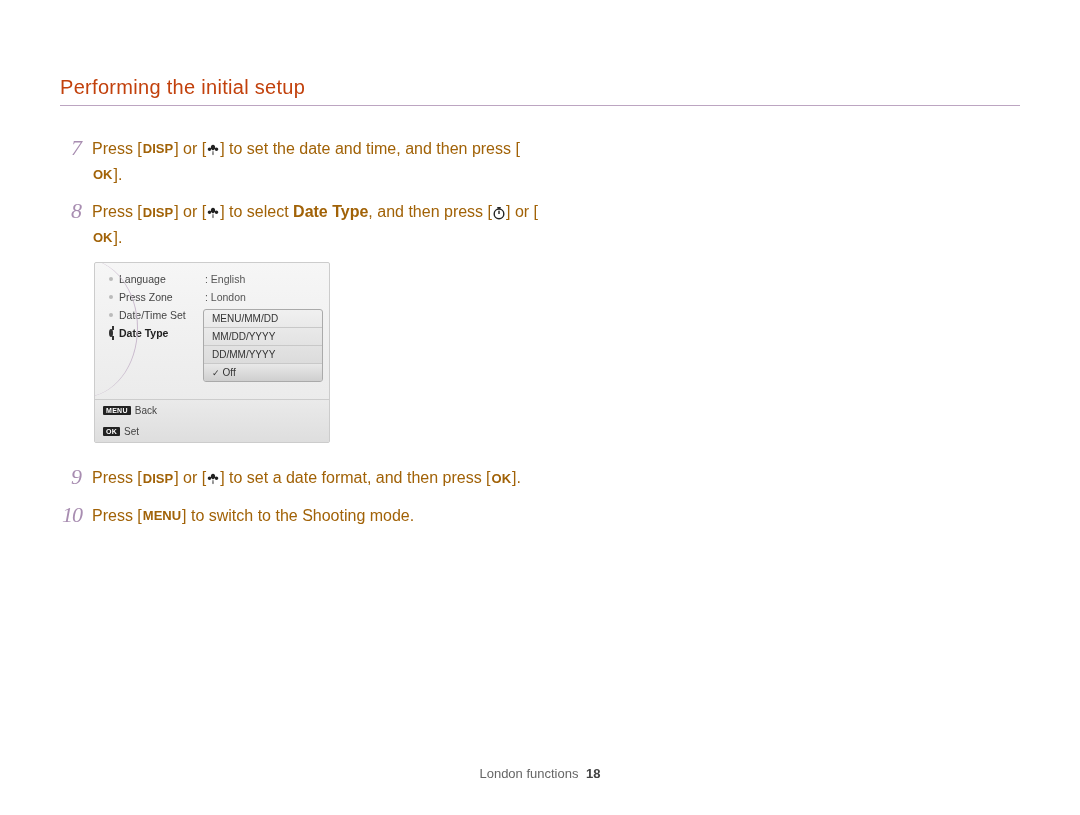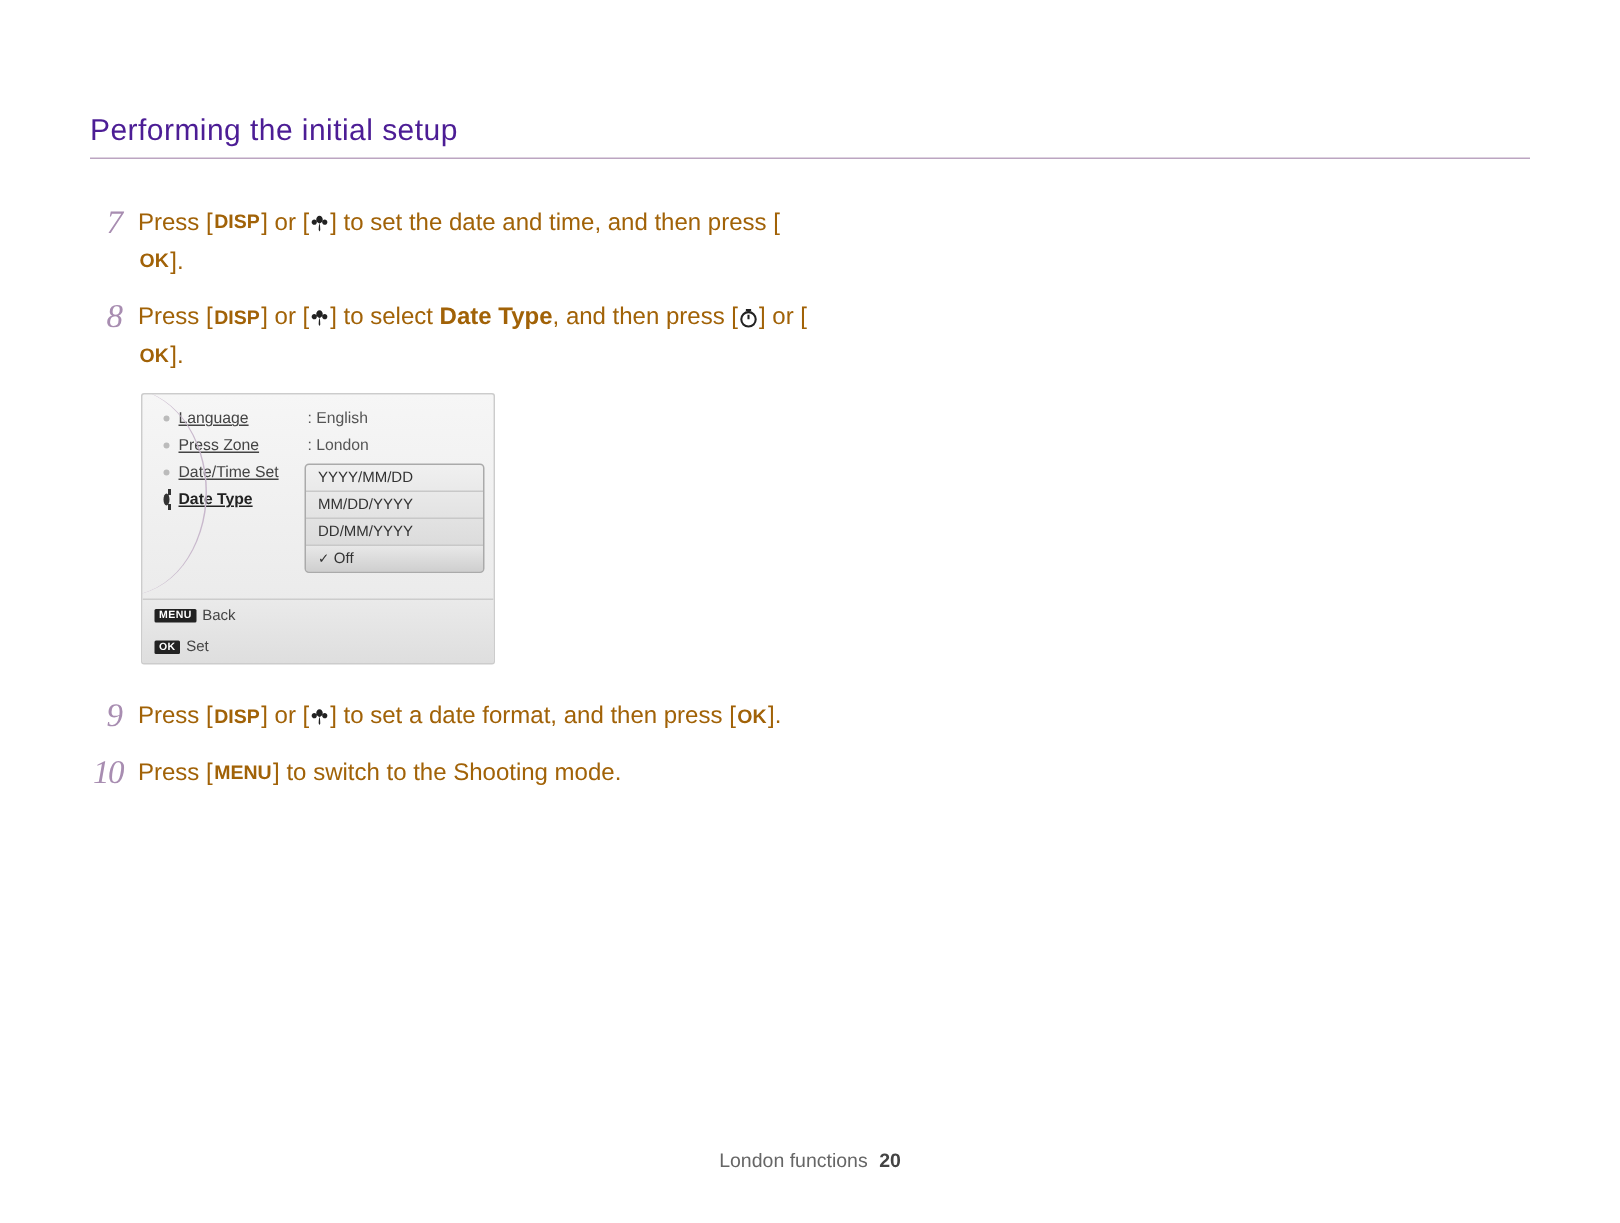--- a/index.html
+++ b/index.html
@@ -12,21 +12,21 @@
     color: #3a3a3a;
     position: relative;
   }
   .page {
     padding: 76px 60px 0 60px;
     box-sizing: border-box;
   }
   .title {
     font-size: 20px;
     font-weight: 300;
-    color: #4c1d95;
+    color: #c2410c;
     letter-spacing: 0.3px;
     padding-bottom: 6px;
     border-bottom: 1px solid #bca5c1;
     margin-bottom: 30px;
     font-stretch: condensed;
   }
   .step {
     display: flex;
     align-items: flex-start;
     margin-bottom: 12px;
@@ -94,21 +94,20 @@
   .menu-list {
     flex: 0 0 90px;
     padding-left: 10px;
     padding-top: 2px;
   }
   .menu-list .row {
     display: flex;
     align-items: center;
     margin-bottom: 6px;
     color: #444;
-    text-decoration: underline;
   }
   .menu-list .dot {
     width: 4px; height: 4px; border-radius: 50%;
     background: #bbb;
     margin-right: 6px;
     flex: 0 0 4px;
   }
   .menu-list .row.sel { font-weight: 700; color: #222; }
   .menu-list .row.sel .dot {
     width: 8px; height: 8px; background: #333;
@@ -224,21 +223,21 @@
           </div>
         <div class="row sel">
             <span class="dot"></span>
             <span>Date Type</span>
           </div>
       </div>
       <div class="value-col">
         <div class="val">: English</div>
         <div class="val">: London</div>
         <div class="dropdown">
-          <div class="opt">YYYY/MM/DD</div>
+          <div class="opt">MENU/MM/DD</div>
           <div class="opt">MM/DD/YYYY</div>
           <div class="opt">DD/MM/YYYY</div>
           <div class="opt sel">Off</div>
         </div>
       </div>
     </div>
     <div class="scr-footer">
       <div class="half">
         <span class="tag">MENU</span>
         <span>Back</span>
@@ -263,14 +262,14 @@
     <div class="step-num two">10</div>
     <div class="step-text">
       <span>Press [</span><span class="lbl">MENU</span><span>] to switch to the Shooting mode.</span>
     </div>
   </div>
 
 </div>
 
 <div class="footer">
   <span>London functions</span>
-  <span class="pg">20</span>
+  <span class="pg">18</span>
 </div>
 
 </body></html>

